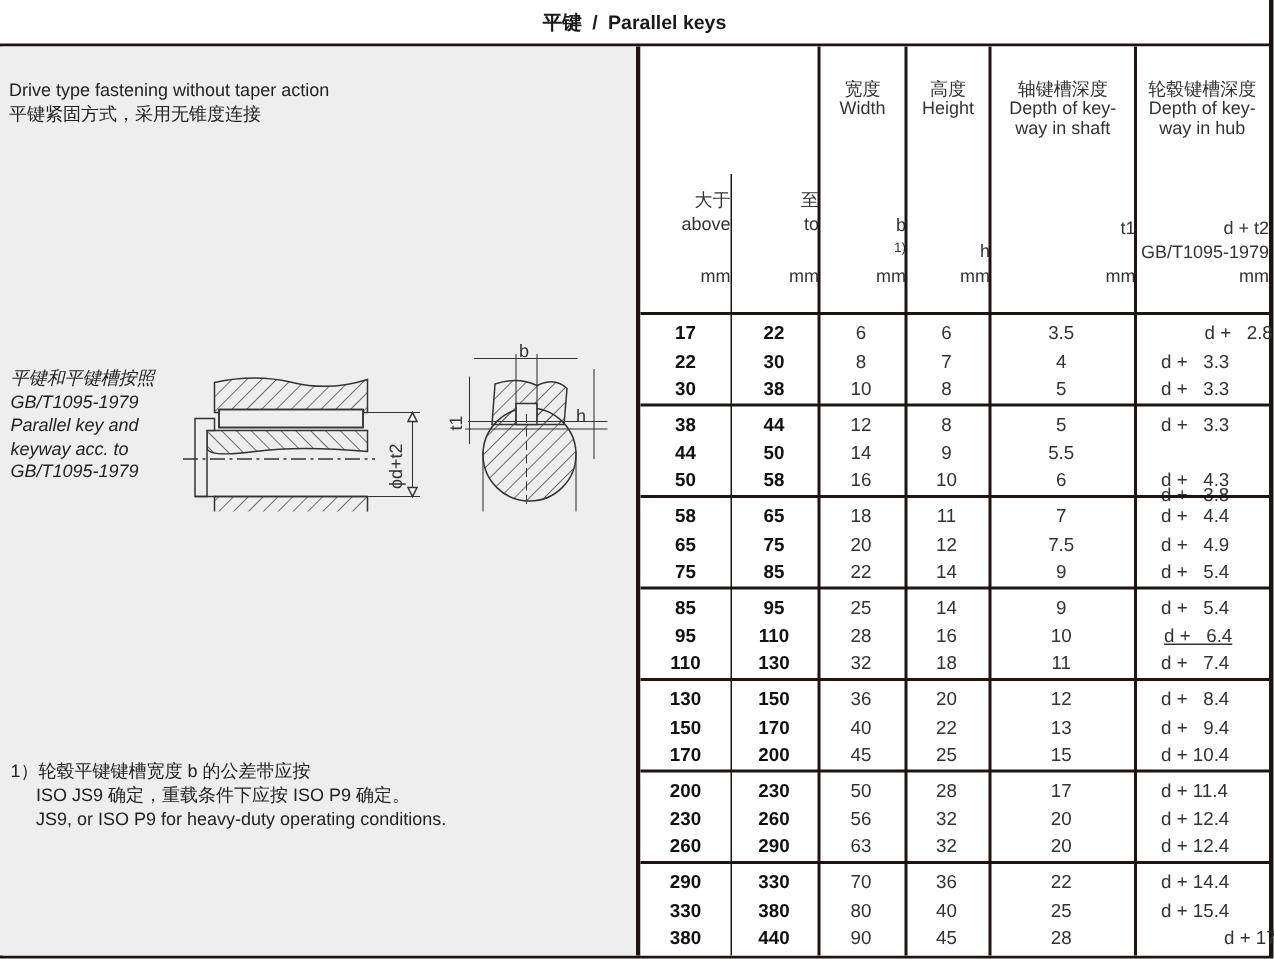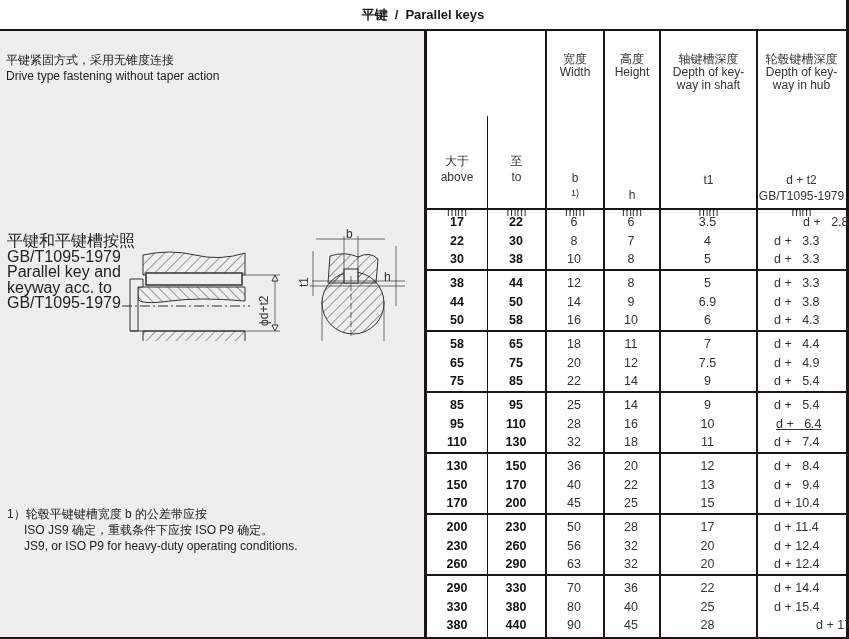--- a/index.html
+++ b/index.html
@@ -2,53 +2,53 @@
 <html><head>
 <meta charset="utf-8">
 <style>
   * { box-sizing: border-box; margin: 0; padding: 0; }
   body { width: 849px; height: 639px; background: #ffffff; font-family: "Liberation Sans", sans-serif; color: #1a1a1a; overflow: hidden; }
   .frame { position: absolute; left: 0; top: 0; width: 849px; height: 639px; border: 2px solid #1c1512; border-right: 3px solid #1c1512; }
   .title-bar { position: absolute; left: 0; top: 0; width: 846px; height: 31px; border-bottom: 2px solid #1c1512; display: flex; align-items: center; justify-content: center; font-size: 13px; font-weight: bold; background: #fff; }
   .title-bar .sep { margin: 0 7px; }
   .left-panel { position: absolute; left: 0; top: 31px; width: 427px; height: 606px; background: #eeeeee; border-right: 3px solid #1c1512; }
   .intro { position: absolute; left: 6px; top: 21px; font-size: 12px; line-height: 16px; color: #222; }
-  .diagram-label { position: absolute; left: 7px; top: 202px; font-size: 16px; line-height: 15.5px; color: #222; }
+  .diagram-label { position: absolute; left: 7px; top: 214px; font-size: 12px; line-height: 15.5px; color: #222; font-style: italic; }
   .footnote { position: absolute; left: 7px; top: 475px; font-size: 12px; line-height: 16px; color: #222; }
   .footnote .indent { padding-left: 17px; }
   .footnote .en { margin-top: 2px; }
   svg.drawing { position: absolute; left: 120px; top: 160px; }
   .table-area { position: absolute; left: 427px; top: 31px; width: 419px; height: 606px; background: #fff; }
   .col-line { position: absolute; top: 0; width: 2px; background: #1c1512; height: 606px; }
   .col-line.thin { width: 1px; }
   .hdr { position: absolute; top: 0; height: 177px; text-align: center; font-size: 12px; line-height: 13px; color: #333; }
   .hdr .cn { display: block; margin-top: 22px; }
-  .hdr .sub { position: absolute; left: 0; right: 0; text-align: center; margin-top: 28px; }
+  .hdr .sub { position: absolute; left: 0; right: 0; text-align: right; }
   .grp { position: absolute; left: 0; width: 419px; height: 61px; border-top: 2px solid #1c1512; }
   .row { position: absolute; left: 0; width: 343px; height: 19px; font-size: 12.5px; line-height: 19px; }
   .cell { position: absolute; top: 0; text-align: center; }
   .bold { font-weight: bold; color: #111; }
   .reg { color: #333; }
   .hub { text-align: left; padding-left: 18px; }
 </style>
 </head>
 <body>
 
 <div class="frame"></div>
 
 <div class="title-bar">
   <span>平键</span>
   <span class="sep">/</span>
   <span>Parallel keys</span>
 </div>
 
 <div class="left-panel">
   <div class="intro">
+    <div>Drive type fastening without taper action</div>
     <div>平键紧固方式，采用无锥度连接</div>
-    <div>Drive type fastening without taper action</div>
   </div>
 
   <div class="diagram-label">
     <div>平键和平键槽按照</div>
     <div>GB/T1095-1979</div>
     <div>Parallel key and</div>
     <div>keyway acc. to</div>
     <div>GB/T1095-1979</div>
   </div>
 
@@ -189,22 +189,22 @@
           <div class="cell reg" style="left: 118px; width: 58px; white-space: pre;">12</div>
           <div class="cell reg" style="left: 176px; width: 56px; white-space: pre;">8</div>
           <div class="cell reg" style="left: 232px; width: 97px; white-space: pre;">5</div>
           <div class="cell reg hub" style="left: 329px; width: 90px; white-space: pre;">d +   3.3</div>
         </div>
         <div class="row" style="top: 21.5px;">
           <div class="cell bold" style="left: 0px; width: 60px; white-space: pre;">44</div>
           <div class="cell bold" style="left: 60px; width: 58px; white-space: pre;">50</div>
           <div class="cell reg" style="left: 118px; width: 58px; white-space: pre;">14</div>
           <div class="cell reg" style="left: 176px; width: 56px; white-space: pre;">9</div>
-          <div class="cell reg" style="left: 232px; width: 97px; white-space: pre;">6.9</div>
-          <div class="cell reg hub" style="left: 329px; width: 90px; white-space: pre;">d +   3.8</div>
+          <div class="cell reg" style="left: 232px; width: 97px; white-space: pre;">5.5</div>
+          <div class="cell reg hub" style="left: 329px; width: 90px; white-space: pre; margin-top: 28px;">d +   3.8</div>
         </div>
         <div class="row" style="top: 40px;">
           <div class="cell bold" style="left: 0px; width: 60px; white-space: pre;">50</div>
           <div class="cell bold" style="left: 60px; width: 58px; white-space: pre;">58</div>
           <div class="cell reg" style="left: 118px; width: 58px; white-space: pre;">16</div>
           <div class="cell reg" style="left: 176px; width: 56px; white-space: pre;">10</div>
           <div class="cell reg" style="left: 232px; width: 97px; white-space: pre;">6</div>
           <div class="cell reg hub" style="left: 329px; width: 90px; white-space: pre;">d +   4.3</div>
         </div>
       </div>

